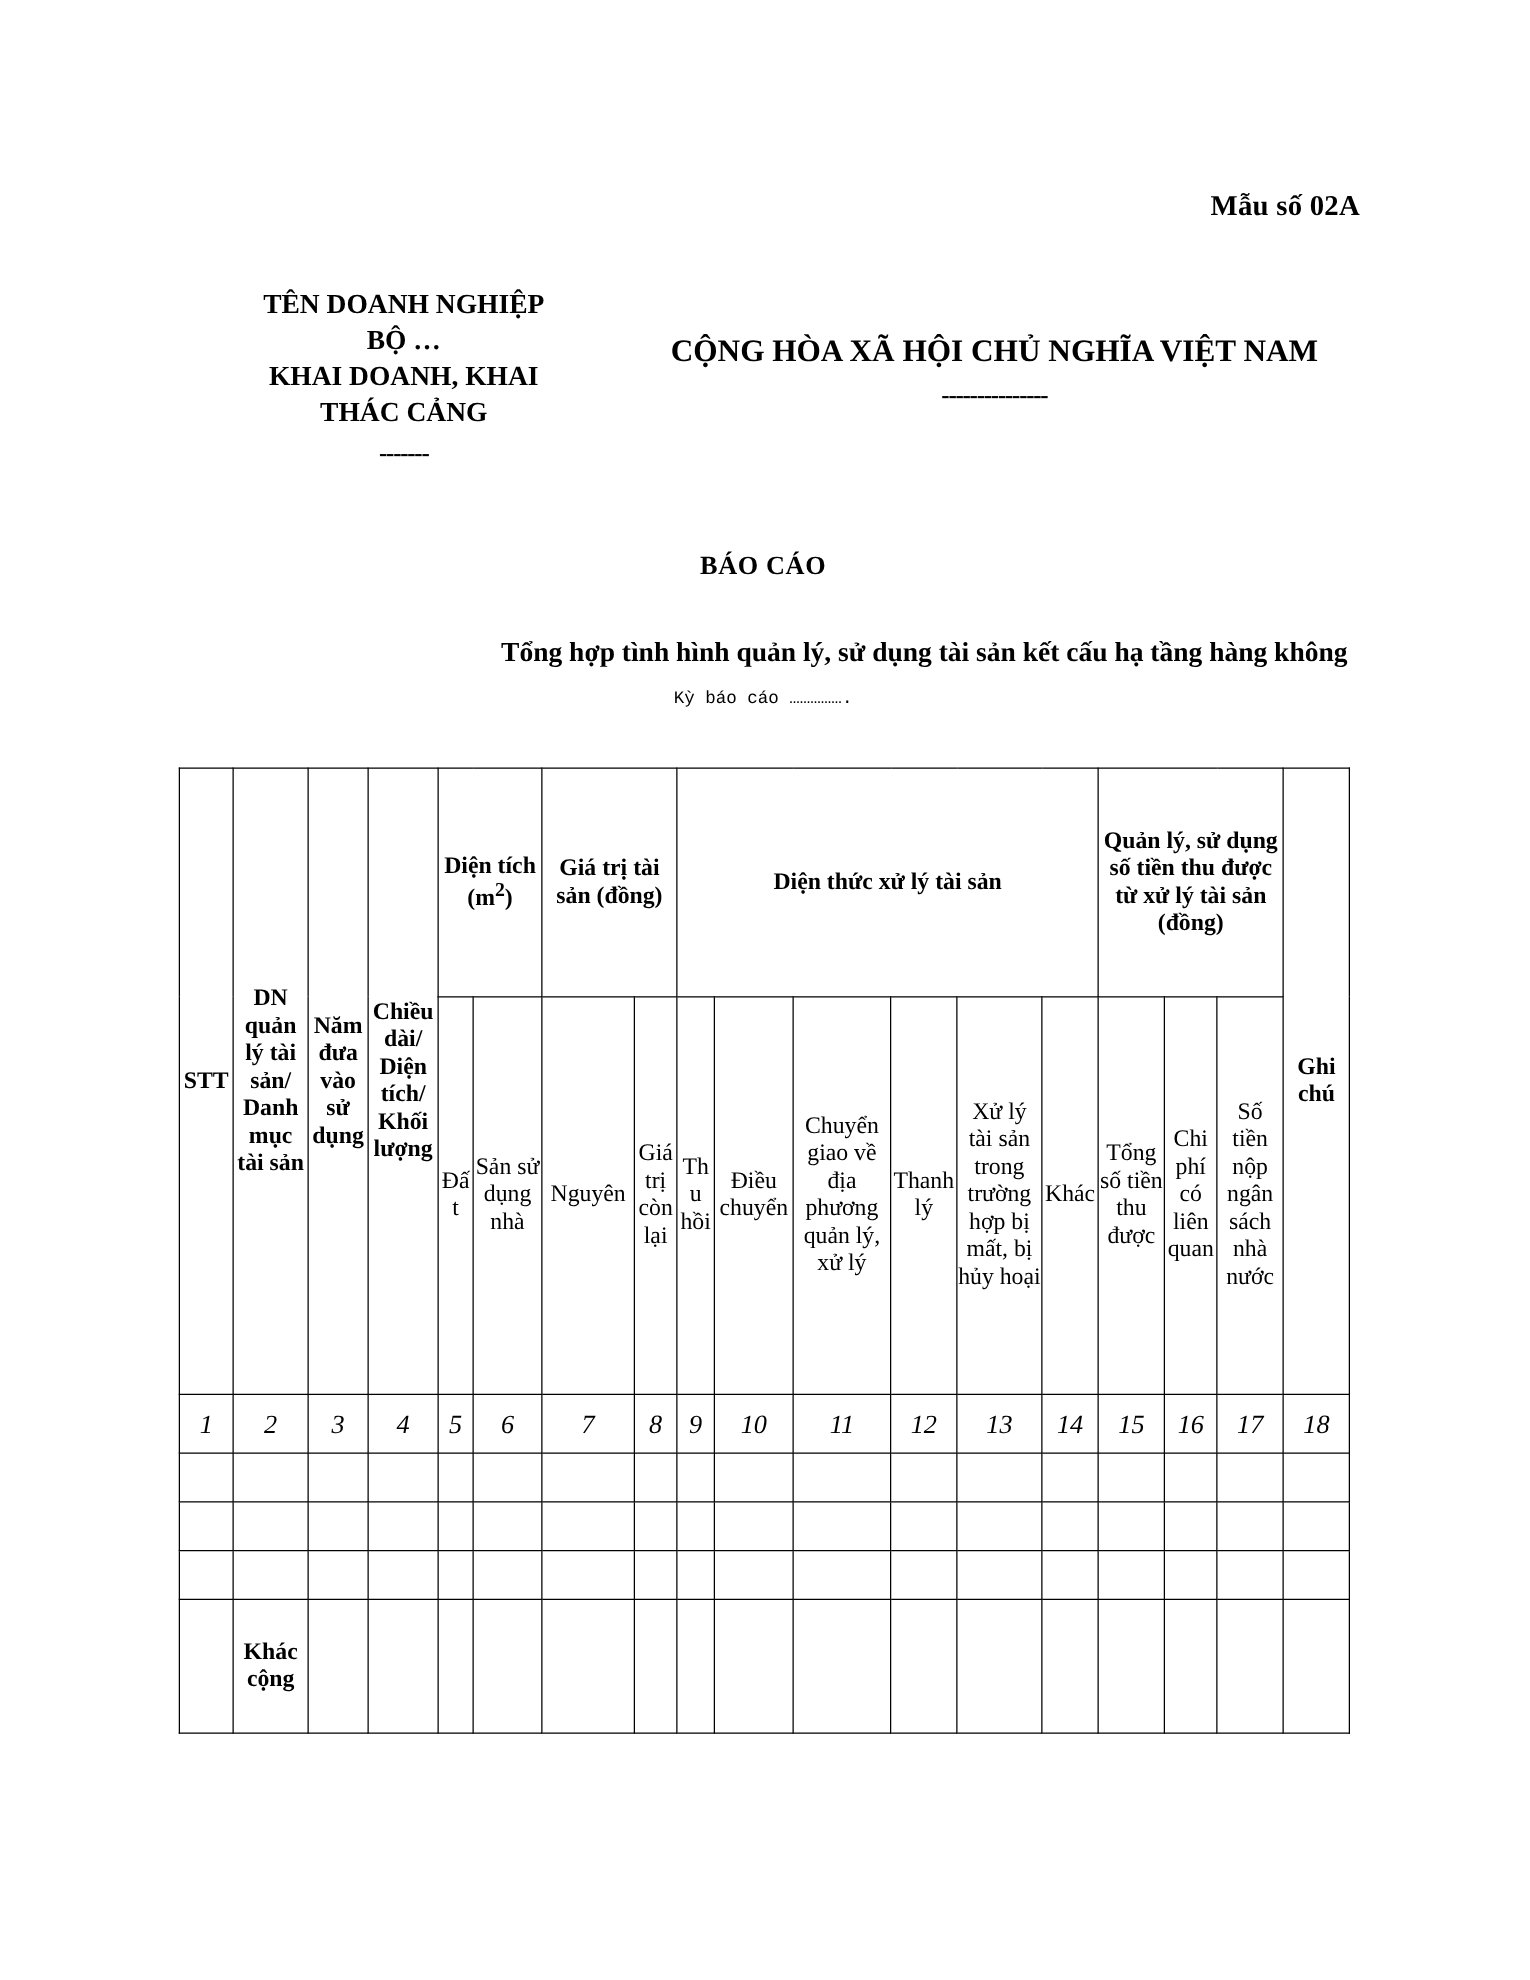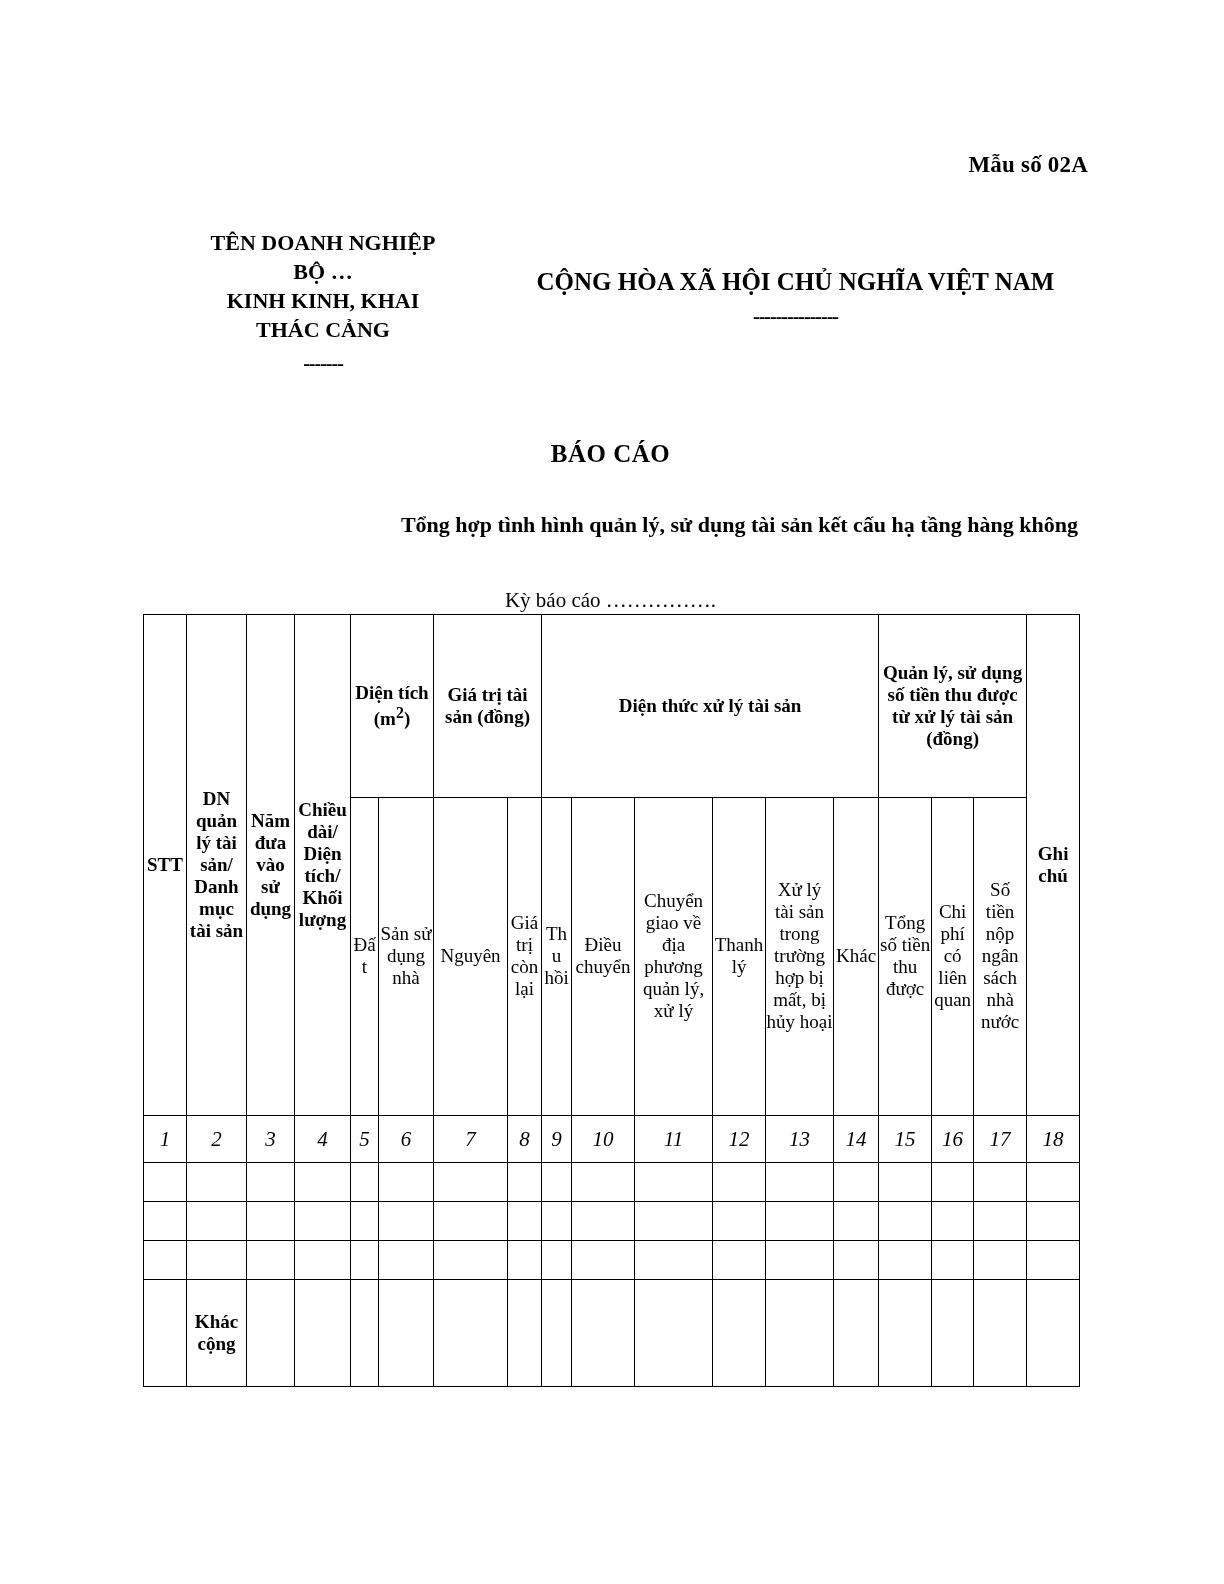--- a/index.html
+++ b/index.html
@@ -84,32 +84,33 @@
   
   .title-block {
     position: absolute;
     top: 440px;
     left: 143px;
     width: 935px;
     text-align: center;
   }
   .doc-title {
     font-weight: bold;
-    font-size: 25px;
+    font-size: 21px;
     letter-spacing: .5px;
   }
   .doc-subtitle {
     font-weight: bold;
     font-size: 22px;
     margin-top: 44px;
     text-align: right;
   }
   .period {
-    font-size: 21px;
-    margin-top: 50px;
+    font-size: 14px;
+    margin-top: 16px;
+    font-family: Liberation Mono, monospace;
   }
 
   
   .tbl-wrap {
     position: absolute;
     top: 614px;
     left: 143px;
     width: 936px;
   }
   table.report {
@@ -176,21 +177,21 @@
 <body>
 
 <div class="page">
 
   <div class="form-no">Mẫu số 02A</div>
 
   <div class="letterhead">
     <div class="lh-left">
       <span class="bo">TÊN DOANH NGHIỆP</span>
       <span class="bo">BỘ …</span>
-      <span class="bo">KINH KINH, KHAI</span>
+      <span class="bo">KHAI DOANH, KHAI</span>
       <span class="bo">THÁC CẢNG</span>
       <span class="lh-rule-left">-------</span>
     </div>
     <div class="lh-right">
       <div class="country">CỘNG HÒA XÃ HỘI CHỦ NGHĨA VIỆT NAM</div>
       <div class="rule">---------------</div>
     </div>
   </div>
 
   <div class="title-block">

